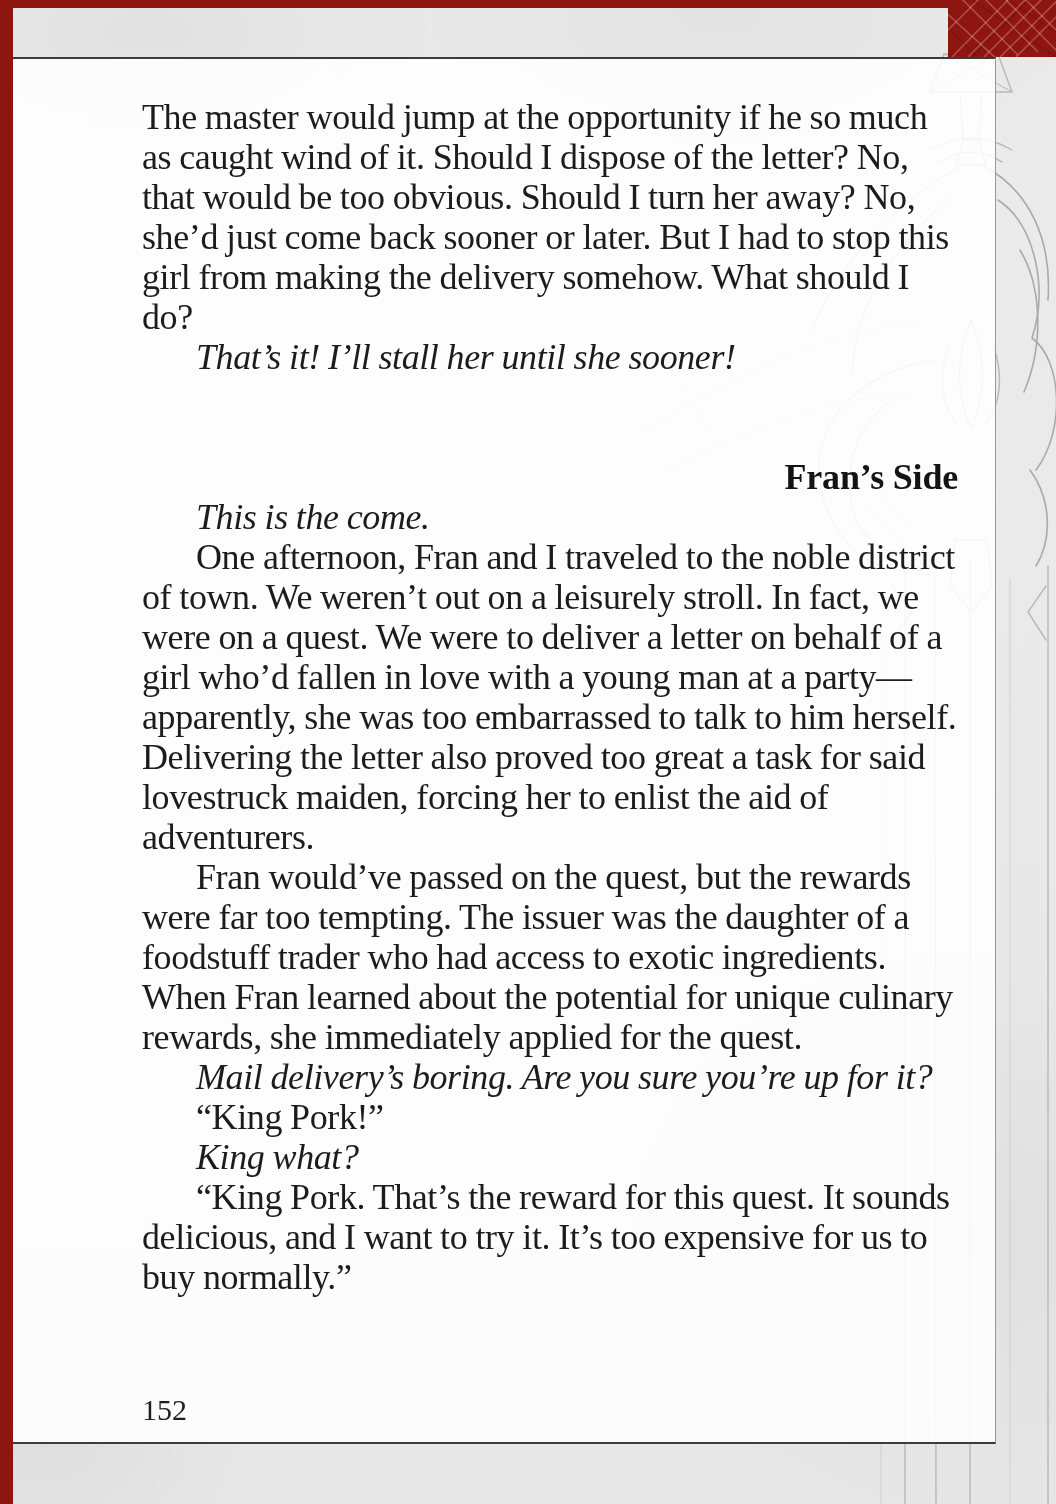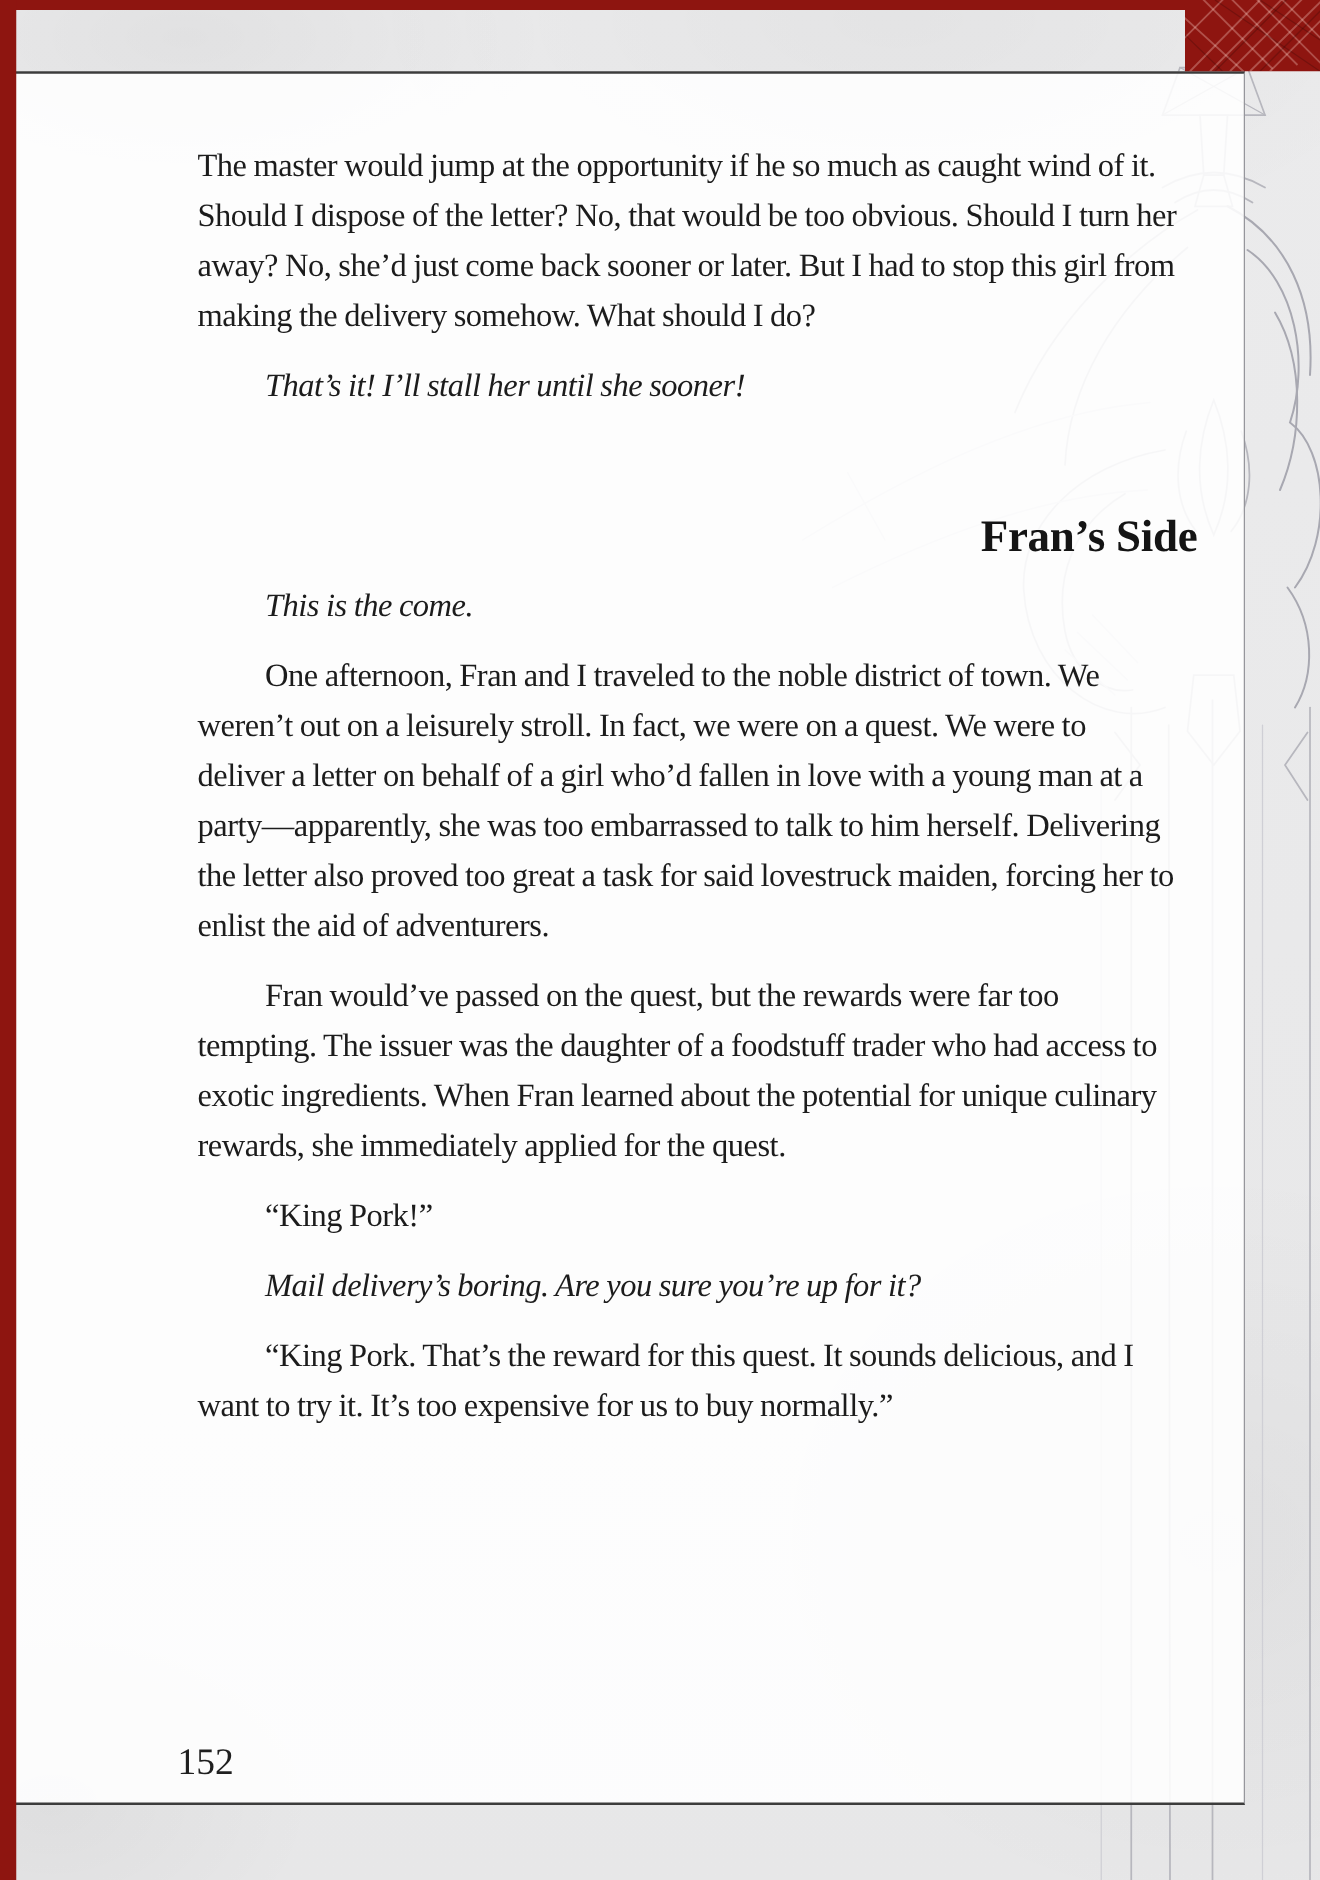--- a/index.html
+++ b/index.html
@@ -31,22 +31,22 @@
     background:rgba(255,255,255,0.88);
     border-top:2px solid var(--border-dark);
     border-bottom:2px solid var(--border-dark);
     border-right:1px solid #96969c;
   }
   .text-col{
     position:absolute;left:142px;top:38px;width:816px;
     color:var(--ink);
   }
   .para{
-    margin:16px;
-    font-size:26px;line-height:40px;
+    margin:0;
+    font-size:36px;line-height:40px;
     letter-spacing:-0.4px;word-spacing:-0.5px;
     color:var(--ink);
   }
   .para.indent{text-indent:54px;}
   .para.italic{font-style:italic;}
   .heading{
     margin:80px 0 0 0;
     font-size:36px;line-height:40px;font-weight:bold;
     text-align:right;color:#141414;letter-spacing:-0.2px;
   }
@@ -115,22 +115,23 @@
   </svg>
 
   <div class="content-box">
     <div class="text-col">
         <p class="para">The master would jump at the opportunity if he so much as caught wind of it. Should I dispose of the letter? No, that would be too obvious. Should I turn her away? No, she’d just come back sooner or later. But I had to stop this girl from making the delivery somehow. What should I do?</p>
         <p class="para italic indent">That’s it! I’ll stall her until she sooner!</p>
         <h2 class="heading">Fran’s Side</h2>
         <p class="para italic indent">This is the come.</p>
         <p class="para indent">One afternoon, Fran and I traveled to the noble district of town. We weren’t out on a leisurely stroll. In fact, we were on a quest. We were to deliver a letter on behalf of a girl who’d fallen in love with a young man at a party—apparently, she was too embarrassed to talk to him herself. Delivering the letter also proved too great a task for said lovestruck maiden, forcing her to enlist the aid of adventurers.</p>
         <p class="para indent">Fran would’ve passed on the quest, but the rewards were far too tempting. The issuer was the daughter of a foodstuff trader who had access to exotic ingredients. When Fran learned about the potential for unique culinary rewards, she immediately applied for the quest.</p>
+        <p class="para italic indent">Mail delivery’s boring. Are you sure you’re up for it?</p>
         <p class="para indent">“King Pork!”</p>
-        <p class="para italic indent">Mail delivery’s boring. Are you sure you’re up for it?</p>
+        <p class="para italic indent">King what?</p>
         <p class="para indent">“King Pork. That’s the reward for this quest. It sounds delicious, and I want to try it. It’s too expensive for us to buy normally.”</p>
       </div>
     <div class="page-number">152</div>
   </div>
 
   <div class="red-top"></div>
   <div class="red-left"></div>
   <div class="red-corner">
     <svg width="108" height="57" viewBox="0 0 108 57" xmlns="http://www.w3.org/2000/svg">
       <g stroke="rgba(255,220,210,0.30)" stroke-width="1.5" fill="none">

